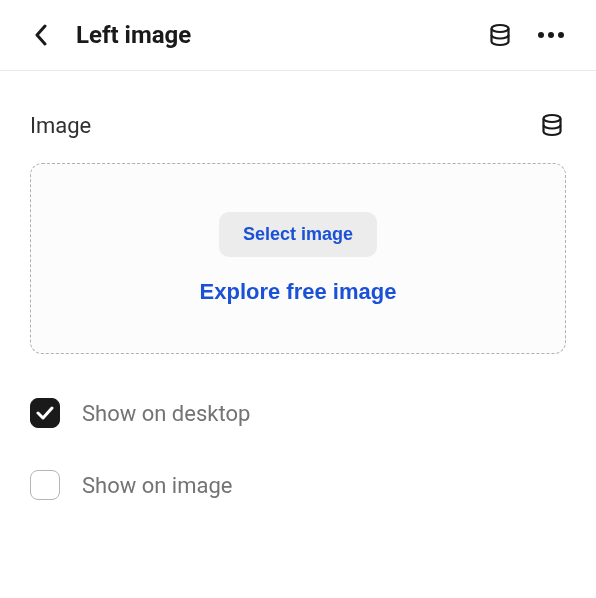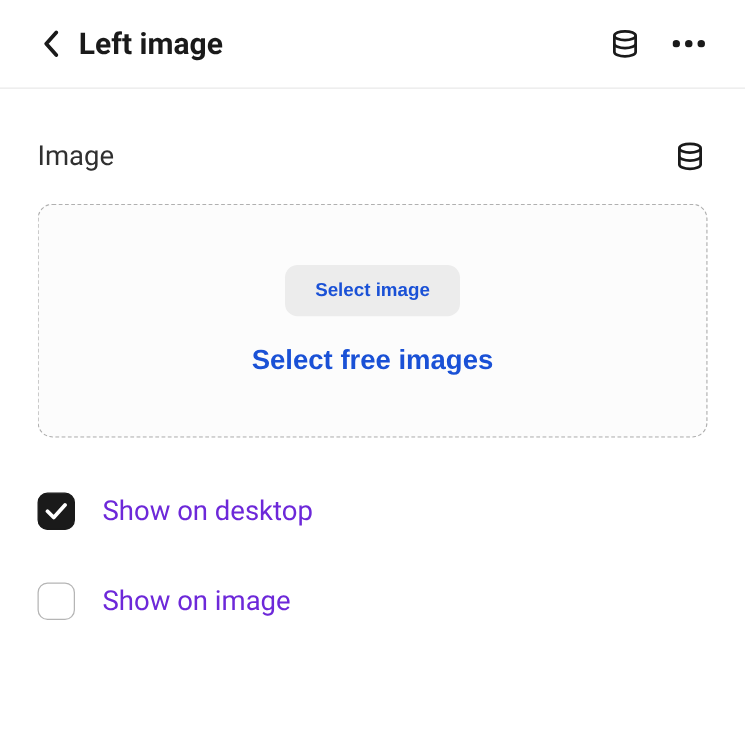--- a/index.html
+++ b/index.html
@@ -14,21 +14,21 @@
     .header {
       display: flex;
       align-items: center;
       justify-content: space-between;
       padding: 20px 30px 20px 30px;
       border-bottom: 1px solid #e9e9e9;
     }
     .header-left {
       display: flex;
       align-items: center;
-      gap: 12px;
+      gap: 25px;
     }
     .back-btn {
       background: none;
       border: none;
       cursor: pointer;
       padding: 4px;
       display: flex;
       align-items: center;
       justify-content: center;
     }
@@ -74,21 +74,21 @@
       flex-direction: column;
       align-items: center;
       gap: 22px;
       margin-bottom: 44px;
     }
     .select-image-btn {
       background: #ececec;
       border: none;
       border-radius: 10px;
       padding: 12px 24px;
-      font-size: 15px;
+      font-size: 18px;
       font-weight: 600;
       color: #1a51d6;
       cursor: pointer;
     }
     .explore-link {
       background: none;
       border: none;
       color: #1a51d6;
       font-size: 22px;
       font-weight: 600;
@@ -114,21 +114,21 @@
     .checkbox.checked {
       background: #1a1a1a;
       border: 1px solid #1a1a1a;
     }
     .checkbox.unchecked {
       background: #ffffff;
       border: 1.5px solid #b5b5b5;
     }
     .checkbox-label {
       font-size: 22px;
-      color: #6d28d9;
+      color: #737373;
       font-weight: 400;
     }
   </style>
 </head>
 <body>
 
 <div class="header">
   <div class="header-left">
     <button class="back-btn">
       <svg width="13" height="22" viewBox="0 0 13 22" fill="none">
@@ -162,21 +162,21 @@
       <svg width="24" height="24" viewBox="0 0 24 24" fill="none">
         <ellipse cx="12" cy="5.5" rx="8.5" ry="3.5" stroke="#1a1a1a" stroke-width="2.2" fill="none"></ellipse>
         <path d="M3.5 5.5 V18.5 C3.5 20.4 7.3 22 12 22 C16.7 22 20.5 20.4 20.5 18.5 V5.5" stroke="#1a1a1a" stroke-width="2.2" fill="none"></path>
         <path d="M3.5 12 C3.5 13.9 7.3 15.5 12 15.5 C16.7 15.5 20.5 13.9 20.5 12" stroke="#1a1a1a" stroke-width="2.2" fill="none"></path>
       </svg>
     </button>
   </div>
 
   <div class="dropzone">
     <button class="select-image-btn">Select image</button>
-    <button class="explore-link">Select free images</button>
+    <button class="explore-link">Explore free image</button>
   </div>
 
   <div class="checkbox-row">
     <div class="checkbox checked">
       <svg width="18" height="14" viewBox="0 0 18 14" fill="none">
         <path d="M2 7 L7 12 L16 2" stroke="#ffffff" stroke-width="3" stroke-linecap="round" stroke-linejoin="round"></path>
       </svg>
     </div>
     <span class="checkbox-label">Show on desktop</span>
   </div>

